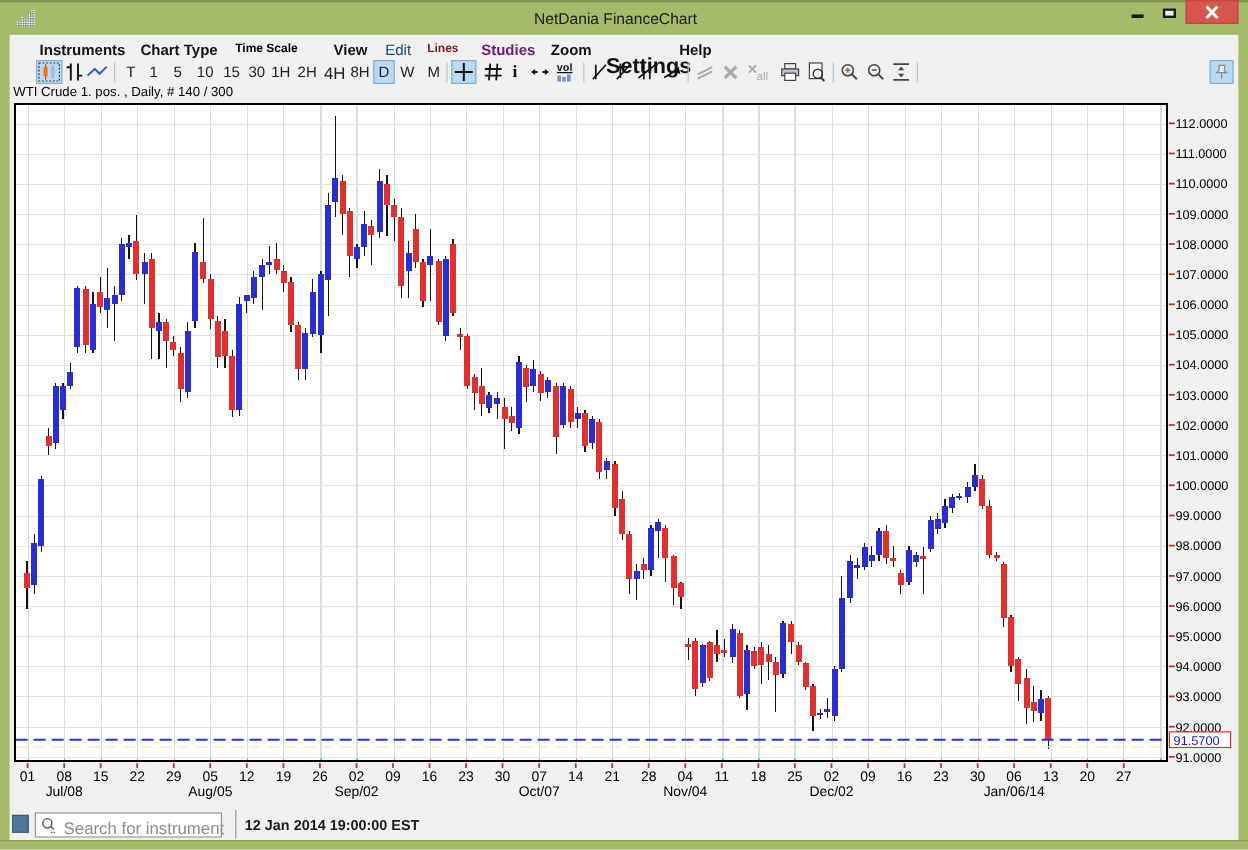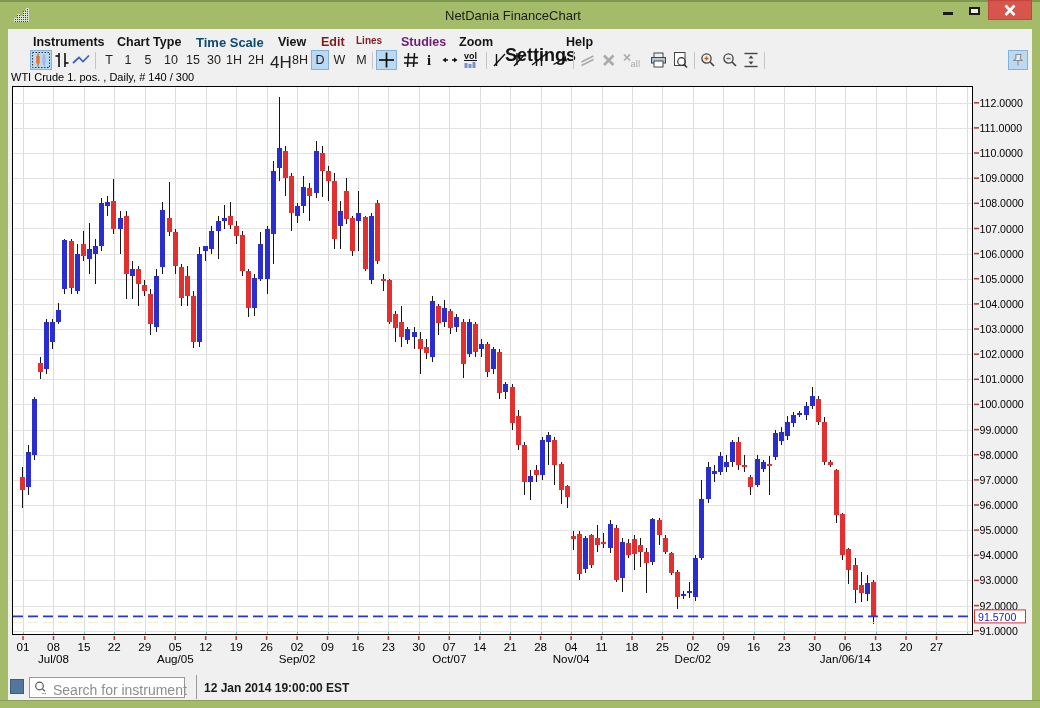--- a/index.html
+++ b/index.html
@@ -22,23 +22,23 @@
 <div class="abs" style="left:445px;top:8px;font-size:13px;color:#1c1c1c">NetDania FinanceChart</div>
 <div class="abs" style="left:943px;top:12px;width:10px;height:3px;background:#1a1a1a"></div>
 <div class="abs" style="left:969px;top:7px;width:11px;height:8px;border:2px solid #1a1a1a;background:#eef2e2"></div>
 <div class="abs" style="left:988px;top:0;width:44px;height:20px;background:#d6554d;border:1px solid #c4453e"></div>
 <svg class="abs" style="left:1003px;top:4px" width="14" height="13" viewBox="0 0 14 13">
     <path d="M2.5,1.5 L11.5,11 M11.5,1.5 L2.5,11" stroke="#fff" stroke-width="2.6"></path>
   </svg>
 
 <div style="position:absolute;left:33px;top:34.5px;font-size:12.5px;font-weight:bold;color:#141414">Instruments</div>
 <div style="position:absolute;left:117px;top:34.5px;font-size:12.5px;font-weight:bold;color:#141414">Chart Type</div>
-<div style="position:absolute;left:196px;top:34.5px;font-size:13px;font-weight:bold;color:#0c4a6e">Time Scale</div>
+<div style="position:absolute;left:196px;top:34.5px;font-size:10px;font-weight:bold;color:#000000">Time Scale</div>
 <div style="position:absolute;left:278px;top:34.5px;font-size:12.5px;font-weight:bold;color:#141414">View</div>
-<div style="position:absolute;left:321px;top:34.5px;font-size:12.5px;font-weight:bold;color:#7f1d1d">Edit</div>
+<div style="position:absolute;left:321px;top:34.5px;font-size:12.5px;font-weight:normal;color:#0c4a6e">Edit</div>
 <div style="position:absolute;left:356px;top:34.5px;font-size:10px;font-weight:bold;color:#7f1d1d">Lines</div>
 <div style="position:absolute;left:401px;top:34.5px;font-size:12.5px;font-weight:bold;color:#701a75">Studies</div>
 <div style="position:absolute;left:459px;top:34.5px;font-size:12.5px;font-weight:bold;color:#141414">Zoom</div>
 <div style="position:absolute;left:505px;top:45px;font-size:18px;font-weight:bold;color:#141414">Settings</div>
 <div style="position:absolute;left:566px;top:34.5px;font-size:12.5px;font-weight:bold;color:#141414">Help</div>
 
 <div style="position:absolute;left:30px;top:50px;width:22px;height:20px;background:#bcd9f2;border:1px solid #84b0da"></div>
 <svg style="position:absolute;left:30px;top:50px;" width="22" height="20" viewBox="0 0 22 20">
     <rect x="2.5" y="2.5" width="17" height="15" fill="none" stroke="#333" stroke-width="1" stroke-dasharray="1.5,1.5"></rect>
 <line x1="8" y1="3.5" x2="8" y2="16.5" stroke="#b84a10" stroke-width="1"></line>
@@ -57,21 +57,21 @@
   </svg>
 <div style="position:absolute;left:95px;top:52px;width:1px;height:17px;background:#c4c4c4"></div>
 <div style="position:absolute;left:104px;top:53px;width:10px;text-align:center;font-size:12.5px;color:#222">T</div>
 <div style="position:absolute;left:124px;top:53px;width:8px;text-align:center;font-size:12.5px;color:#222">1</div>
 <div style="position:absolute;left:144px;top:53px;width:8px;text-align:center;font-size:12.5px;color:#222">5</div>
 <div style="position:absolute;left:164px;top:53px;width:14px;text-align:center;font-size:12.5px;color:#222">10</div>
 <div style="position:absolute;left:186px;top:53px;width:14px;text-align:center;font-size:12.5px;color:#222">15</div>
 <div style="position:absolute;left:207px;top:53px;width:14px;text-align:center;font-size:12.5px;color:#222">30</div>
 <div style="position:absolute;left:226px;top:53px;width:16px;text-align:left;font-size:12.5px;color:#222">1H</div>
 <div style="position:absolute;left:248px;top:53px;width:16px;text-align:left;font-size:12.5px;color:#222">2H</div>
-<div style="position:absolute;left:270px;top:53px;width:16px;text-align:center;font-size:17px;color:#222">4H</div>
+<div style="position:absolute;left:270px;top:53px;width:16px;text-align:center;font-size:14px;color:#222">4H</div>
 <div style="position:absolute;left:292px;top:53px;width:16px;text-align:center;font-size:12.5px;color:#222">8H</div>
 <div style="position:absolute;left:311px;top:50px;width:18px;height:20px;background:#bcd9f2;border:1px solid #84b0da"></div>
 <div style="position:absolute;left:311px;top:53px;width:18px;text-align:center;font-size:12.5px;color:#222">D</div>
 <div style="position:absolute;left:332px;top:53px;width:15px;text-align:center;font-size:12.5px;color:#222">W</div>
 <div style="position:absolute;left:354px;top:53px;width:15px;text-align:center;font-size:12.5px;color:#222">M</div>
 <div style="position:absolute;left:372px;top:52px;width:1px;height:17px;background:#c4c4c4"></div>
 <div style="position:absolute;left:376px;top:50px;width:21px;height:20px;background:#bcd9f2;border:1px solid #84b0da"></div>
 <svg style="position:absolute;left:376px;top:50px;" width="21" height="20" viewBox="0 0 21 20">
     <line x1="3" y1="10" x2="18" y2="10" stroke="#111" stroke-width="1.7"></line>
 <line x1="10.5" y1="2.5" x2="10.5" y2="17.5" stroke="#111" stroke-width="1.7"></line>

